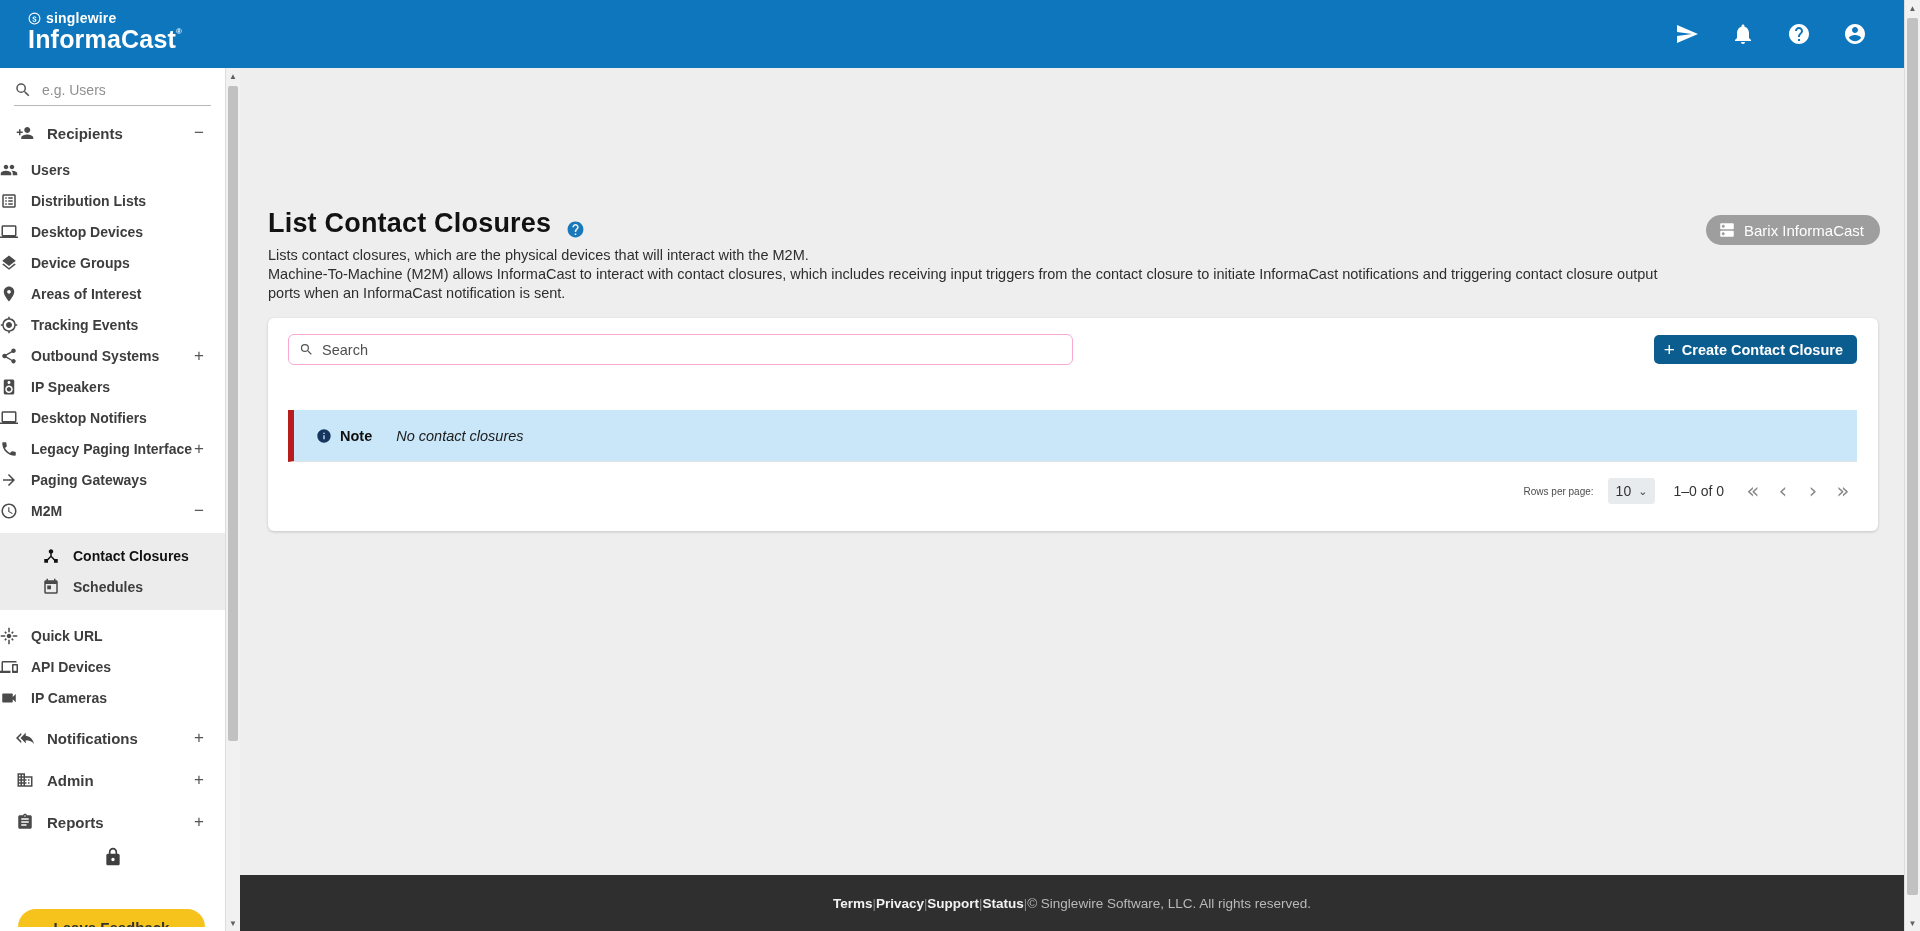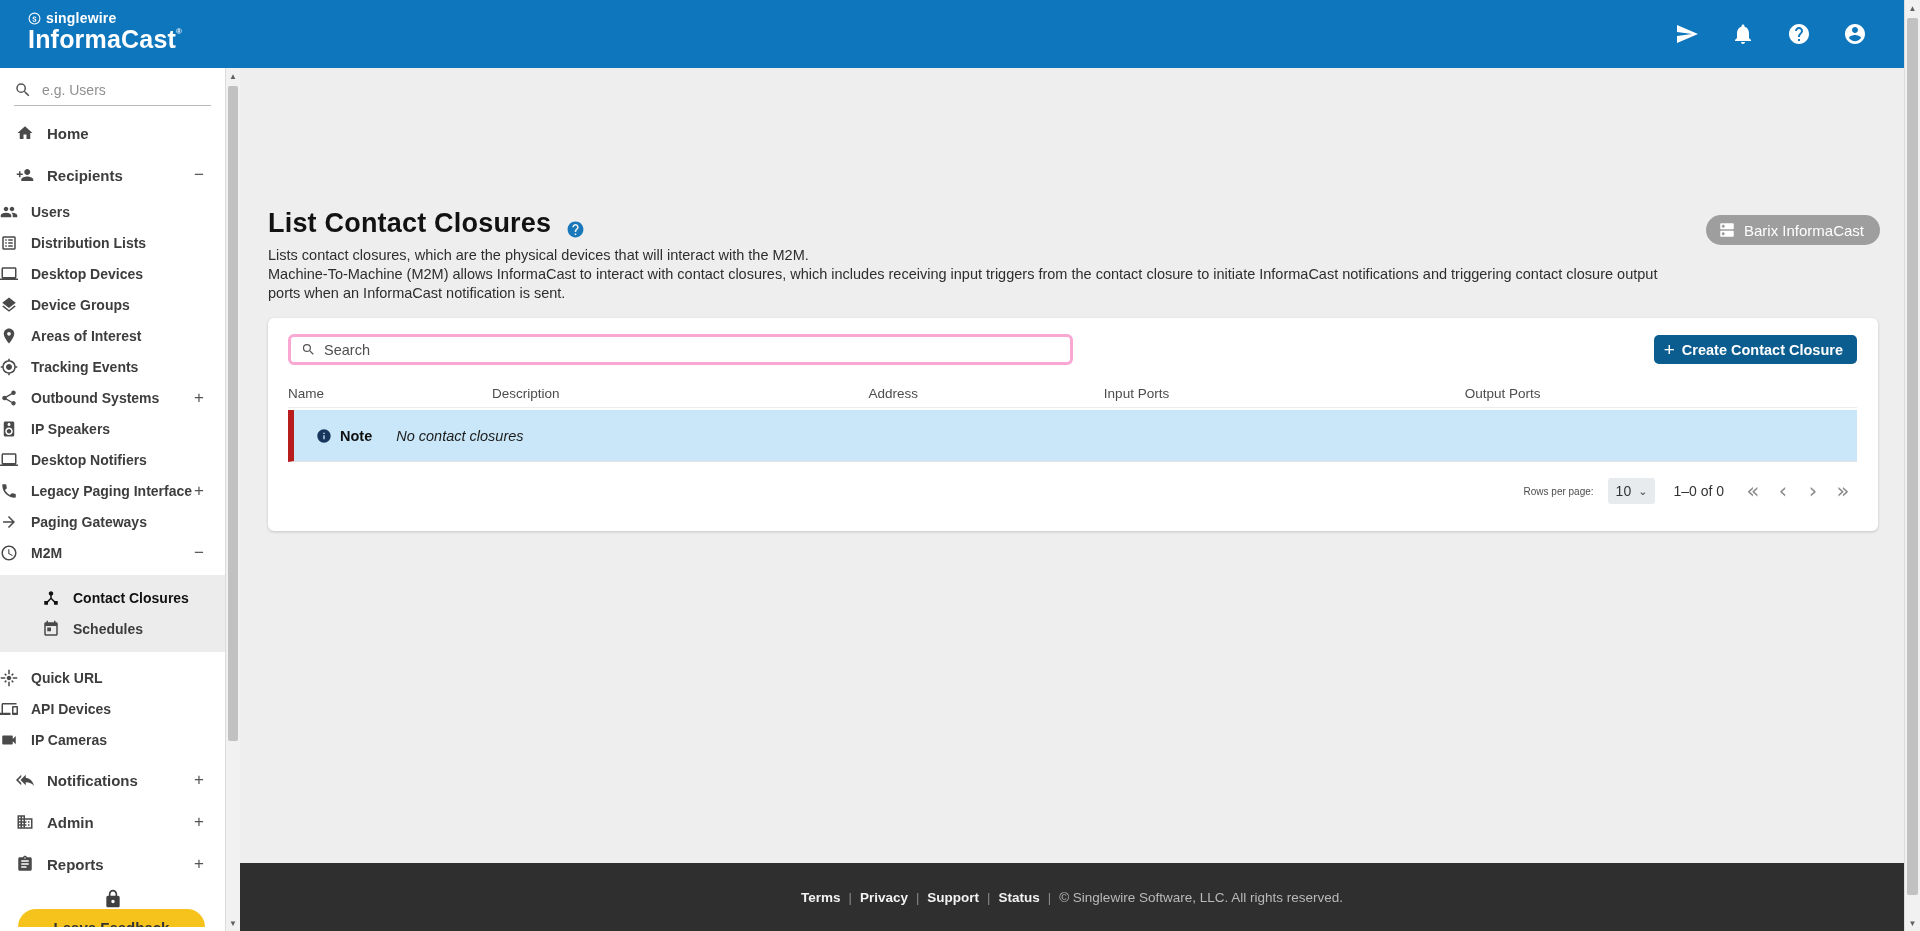--- a/index.html
+++ b/index.html
@@ -66,21 +66,21 @@
   .help-badge { width:19px; height:19px; color:#1878ba; cursor:pointer; }
   .help-badge .ic { width:19px; height:19px; }
   .page-desc { margin-top:7px; font-size:14.5px; line-height:1.32; color:#2e2e2e; max-width:1545px; }
 
   .barix-btn { position:absolute; right:24px; top:147px; height:30px; padding:0 16px 0 12px; border-radius:15px;
     background:#9e9e9e; color:#fff; font-size:15px; display:flex; align-items:center; gap:8px; cursor:pointer; }
   .barix-btn .ic { width:18px; height:18px; }
 
   .card { position:absolute; left:28px; top:250px; width:1610px; height:213px; background:#fff; border-radius:6px;
     box-shadow:0 1px 3px rgba(0,0,0,.18); }
-  .card-search { position:absolute; left:20px; top:16px; width:785px; height:31px; border:3px solid #f9a8d4;
+  .card-search { position:absolute; left:20px; top:16px; width:785px; height:31px; border:1px solid #f9a8d4;
     border-radius:6px; display:flex; align-items:center; padding:0 10px; background:#fff; }
   .card-search .ic { width:15px; height:15px; color:#555; }
   .card-search input { border:none; outline:none; flex:1; margin-left:8px; font-size:14.5px; color:#333;
     font-family:inherit; }
   .card-search input::placeholder { color:#4f4f4f; }
 
   .create-btn { position:absolute; right:21px; top:17px; height:29px; padding:0 14px 0 10px; border-radius:5px;
     background:#0b5d90; color:#fff; font-size:14.5px; font-weight:600; display:flex; align-items:center; gap:7px;
     cursor:pointer; }
   .create-btn .plus { font-size:19px; font-weight:400; line-height:1; }
@@ -99,22 +99,22 @@
   .pg-label { font-size:10px; color:#4c4c4c; }
   .pg-select { margin-left:14px; background:#e8ebee; border-radius:3px; height:26px; padding:0 8px; display:flex;
     align-items:center; gap:7px; font-size:14px; color:#333; cursor:pointer; }
   .pg-select .chev { font-size:11px; color:#444; }
   .pg-range { margin-left:18px; font-size:14px; color:#333; }
   .pg-nav { margin-left:14px; display:flex; align-items:center; }
   .pg-btn { width:30px; text-align:center; font-size:21px; color:#8a8a8a; cursor:pointer; line-height:1;
     font-family:"DejaVu Sans",sans-serif; }
 
   
-  .footer { position:absolute; left:0; right:0; bottom:0; height:68px; background:#2f2f2f; display:flex;
-    align-items:center; justify-content:center; gap:8px; }
+  .footer { position:absolute; left:0; right:0; bottom:0; height:56px; background:#2f2f2f; display:flex;
+    align-items:center; justify-content:center; gap:0; }
   .f-link { color:#f2f2f2; font-size:13.5px; font-weight:700; cursor:pointer; }
   .f-sep { color:#8a8a8a; font-size:13px; }
   .f-copy { color:#b9b9b9; font-size:13.5px; }
 </style>
 </head>
 <body>
 
 <div class="appbar">
   <div class="brand">
     <div class="brand-small">
@@ -153,26 +153,20 @@
   <div class="side-search">
     <svg class="ic" viewBox="0 0 24 24" fill="currentColor">
         <path d="M15.5 14h-.79l-.28-.27A6.47 6.47 0 0 0 16 9.5 6.5 6.5 0 1 0 9.5 16c1.61 0 3.09-.59 4.23-1.57l.27.28v.79l5 4.99L20.49 19l-4.99-5zm-6 0A4.5 4.5 0 1 1 14 9.5 4.5 4.5 0 0 1 9.5 14z"></path>
       </svg>
     <input type="text" placeholder="e.g. Users" style="">
     <svg class="close" viewBox="0 0 24 24" fill="currentColor">
         <path d="M19 6.41 17.59 5 12 10.59 6.41 5 5 6.41 10.59 12 5 17.59 6.41 19 12 13.41 17.59 19 19 17.59 13.41 12z"></path>
       </svg>
   </div>
   <div class="nav">
-      <div class="nav-item lvl0">
-        <svg class="ic" viewBox="0 0 24 24" fill="currentColor">
-          <path d="M10 20v-6h4v6h5v-8h3L12 3 2 12h3v8z"></path>
-        </svg>
-        <span class="nav-label">Home</span>
-      </div>
       <div class="nav-item lvl0">
         <svg class="ic" viewBox="0 0 24 24" fill="currentColor">
           <path d="M15 12c2.21 0 4-1.79 4-4s-1.79-4-4-4-4 1.79-4 4 1.79 4 4 4zm-9-2V7H4v3H1v2h3v3h2v-3h3v-2H6zm9 4c-2.67 0-8 1.34-8 4v2h16v-2c0-2.66-5.33-4-8-4z"></path>
         </svg>
         <span class="nav-label">Recipients</span>
         <span class="nav-toggle">−</span>
       </div>
       <div class="nav-item lvl1">
         <svg class="ic" viewBox="0 0 24 24" fill="currentColor">
           <path d="M16 11c1.66 0 2.99-1.34 2.99-3S17.66 5 16 5s-3 1.34-3 3 1.34 3 3 3zm-8 0c1.66 0 2.99-1.34 2.99-3S9.66 5 8 5 5 6.34 5 8s1.34 3 3 3zm0 2c-2.33 0-7 1.17-7 3.5V19h14v-2.5c0-2.33-4.67-3.5-7-3.5zm8 0c-.29 0-.62.02-.97.05 1.16.84 1.97 1.97 1.97 3.45V19h6v-2.5c0-2.33-4.67-3.5-7-3.5z"></path>
@@ -344,27 +338,20 @@
       <svg class="ic" viewBox="0 0 24 24" fill="currentColor">
           <path d="M15.5 14h-.79l-.28-.27A6.47 6.47 0 0 0 16 9.5 6.5 6.5 0 1 0 9.5 16c1.61 0 3.09-.59 4.23-1.57l.27.28v.79l5 4.99L20.49 19l-4.99-5zm-6 0A4.5 4.5 0 1 1 14 9.5 4.5 4.5 0 0 1 9.5 14z"></path>
         </svg>
       <input type="text" placeholder="Search" style="">
     </div>
     <div class="create-btn">
       <span class="plus">+</span>
       <span>Create Contact Closure</span>
     </div>
 
-    <div class="thead">
-        <div class="th">Name</div>
-        <div class="th">Description</div>
-        <div class="th">Address</div>
-        <div class="th">Input Ports</div>
-        <div class="th">Output Ports</div>
-      </div>
 
     <div class="note-row">
       <svg class="ic" viewBox="0 0 24 24" fill="currentColor">
           <path d="M12 2C6.48 2 2 6.48 2 12s4.48 10 10 10 10-4.48 10-10S17.52 2 12 2zm1 15h-2v-6h2v6zm0-8h-2V7h2v2z"></path>
         </svg>
       <span class="note-label">Note</span>
       <span class="note-text">No contact closures</span>
     </div>
 
     <div class="pagination">

